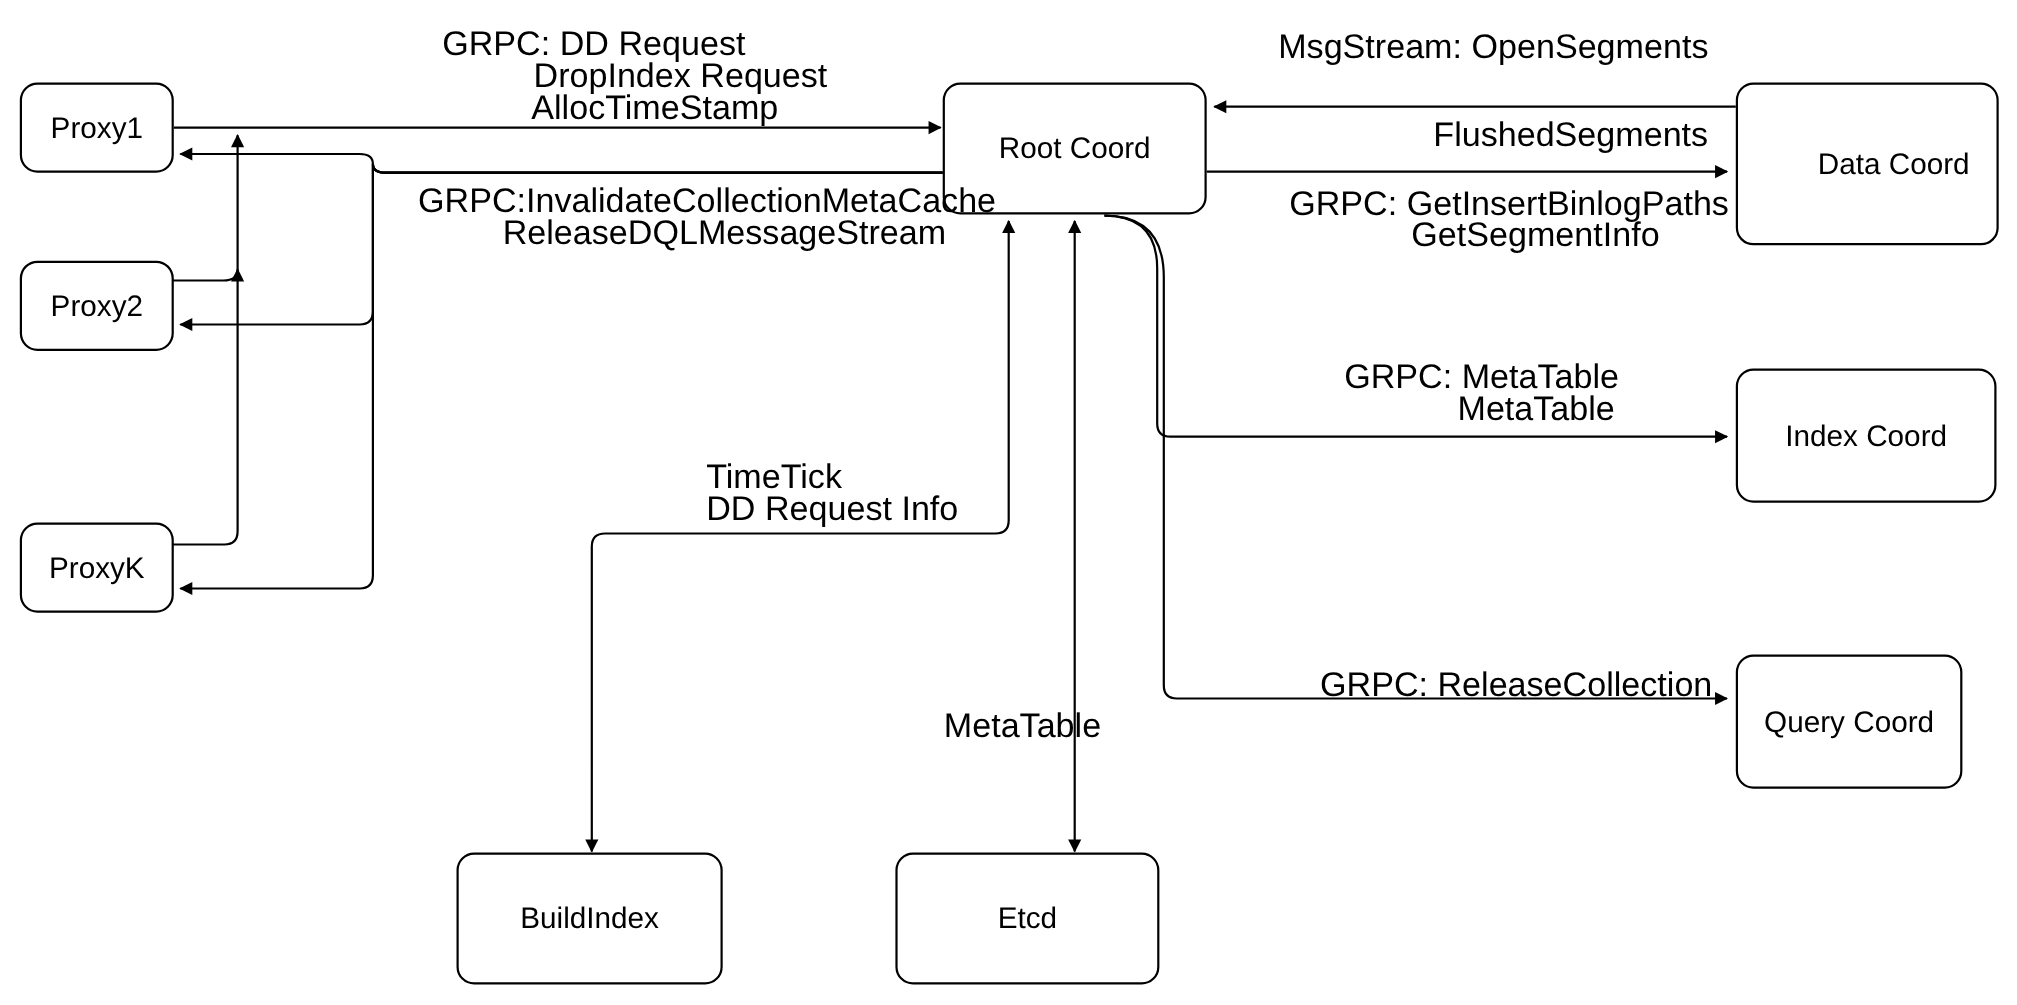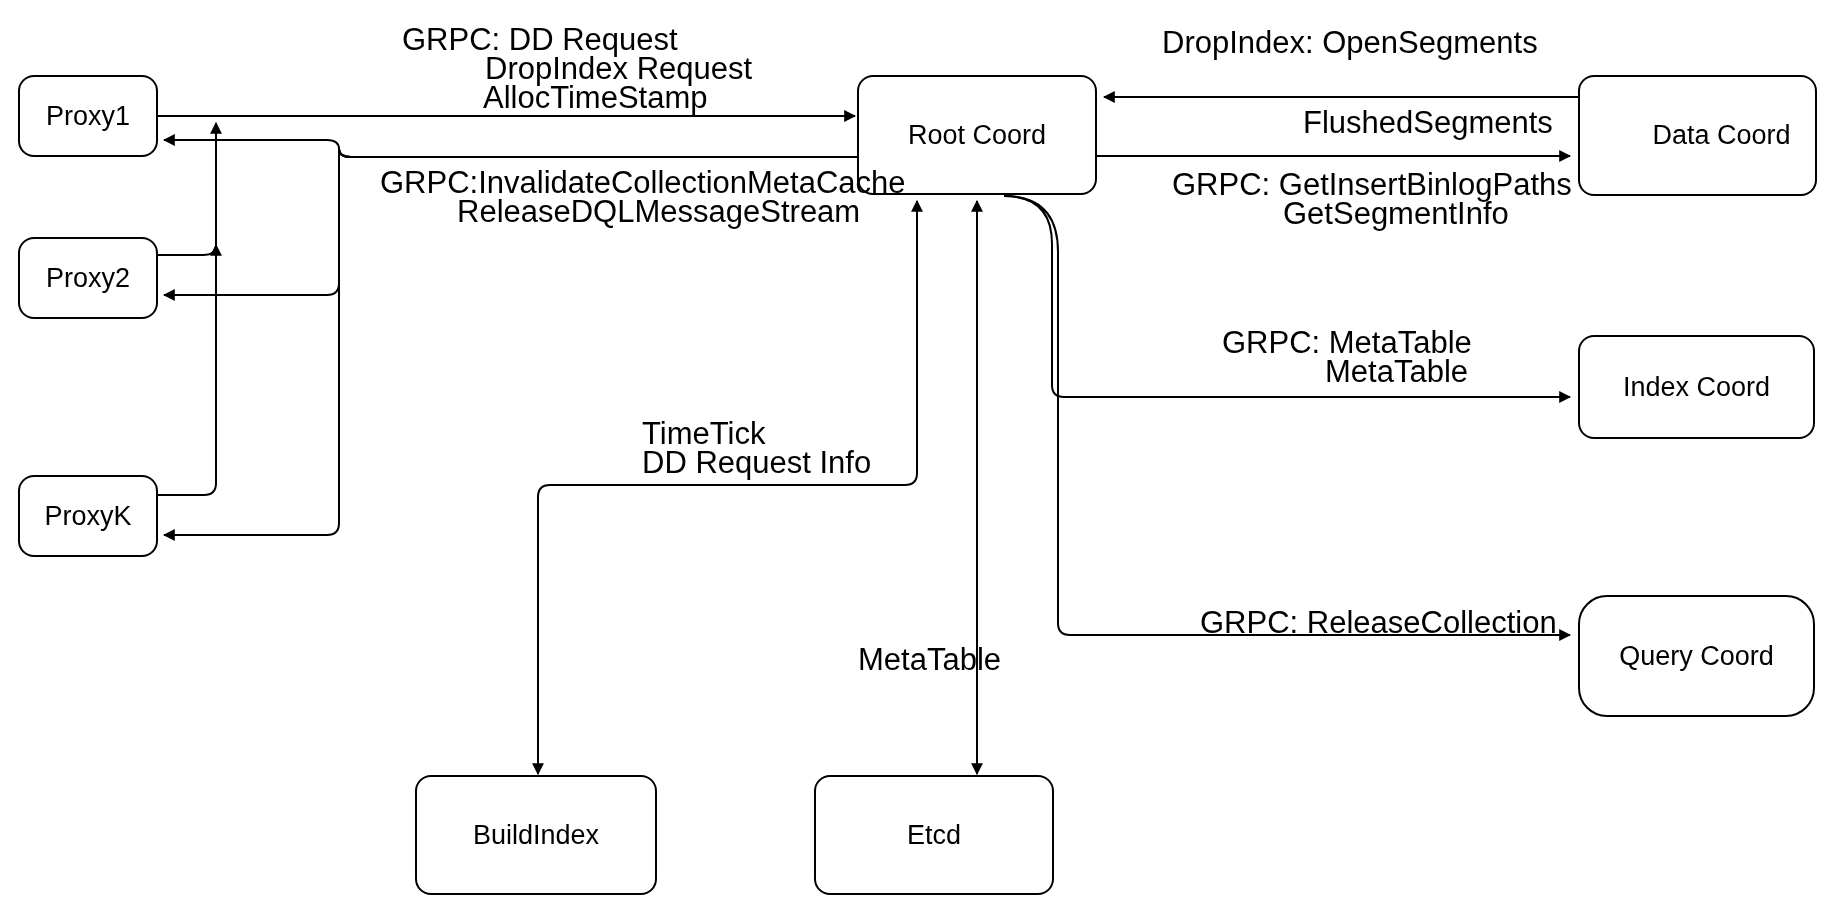--- a/index.html
+++ b/index.html
@@ -61,43 +61,43 @@
       </div>
       <div class="node" style="left: 18px; top: 237px; width: 140px; height: 82px;">
         <span>Proxy2</span>
       </div>
       <div class="node" style="left: 18px; top: 475px; width: 140px; height: 82px;">
         <span>ProxyK</span>
       </div>
       <div class="node" style="left: 857px; top: 75px; width: 240px; height: 120px;">
         <span>Root Coord</span>
       </div>
-      <div class="node" style="left: 1578px; top: 75px; width: 239px; height: 121px; padding-left: 48px;">
+      <div class="node" style="left: 1578px; top: 75px; width: 239px; height: 148px; padding-left: 48px;">
         <span>Data Coord</span>
       </div>
-      <div class="node" style="left: 1578px; top: 335px; width: 237px; height: 104px;">
+      <div class="node" style="left: 1578px; top: 335px; width: 237px; height: 122px;">
         <span>Index Coord</span>
       </div>
-      <div class="node" style="left: 1578px; top: 595px; width: 237px; height: 122px; border-radius: 29px;">
+      <div class="node" style="left: 1578px; top: 595px; width: 206px; height: 122px;">
         <span>Query Coord</span>
       </div>
       <div class="node" style="left: 415px; top: 775px; width: 242px; height: 120px;">
         <span>BuildIndex</span>
       </div>
       <div class="node" style="left: 814px; top: 775px; width: 240px; height: 120px;">
         <span>Etcd</span>
       </div>
     </div>
   <div id="labels-root">
       <div class="elabel" style="left: 402px; top: 25px;">GRPC: DD Request</div>
       <div class="elabel" style="left: 485px; top: 54px;">DropIndex Request</div>
       <div class="elabel" style="left: 483px; top: 83px;">AllocTimeStamp</div>
       <div class="elabel" style="left: 380px; top: 168px;">GRPC:InvalidateCollectionMetaCache</div>
       <div class="elabel" style="left: 457px; top: 197px;">ReleaseDQLMessageStream</div>
-      <div class="elabel" style="left: 1162px; top: 28px;">DropIndex: OpenSegments</div>
+      <div class="elabel" style="left: 1162px; top: 28px;">MsgStream: OpenSegments</div>
       <div class="elabel" style="left: 1303px; top: 60px; margin-top: 48px;">FlushedSegments</div>
       <div class="elabel" style="left: 1172px; top: 170px;">GRPC: GetInsertBinlogPaths</div>
       <div class="elabel" style="left: 1257px; top: 199px; margin-left: 26px;">GetSegmentInfo</div>
       <div class="elabel" style="left: 1222px; top: 328px;">GRPC: MetaTable</div>
       <div class="elabel" style="left: 1325px; top: 357px;">MetaTable</div>
       <div class="elabel" style="left: 1200px; top: 608px;">GRPC: ReleaseCollection</div>
       <div class="elabel" style="left: 642px; top: 419px;">TimeTick</div>
       <div class="elabel" style="left: 642px; top: 448px;">DD Request Info</div>
       <div class="elabel" style="left: 858px; top: 645px;">MetaTable</div>
     </div>

